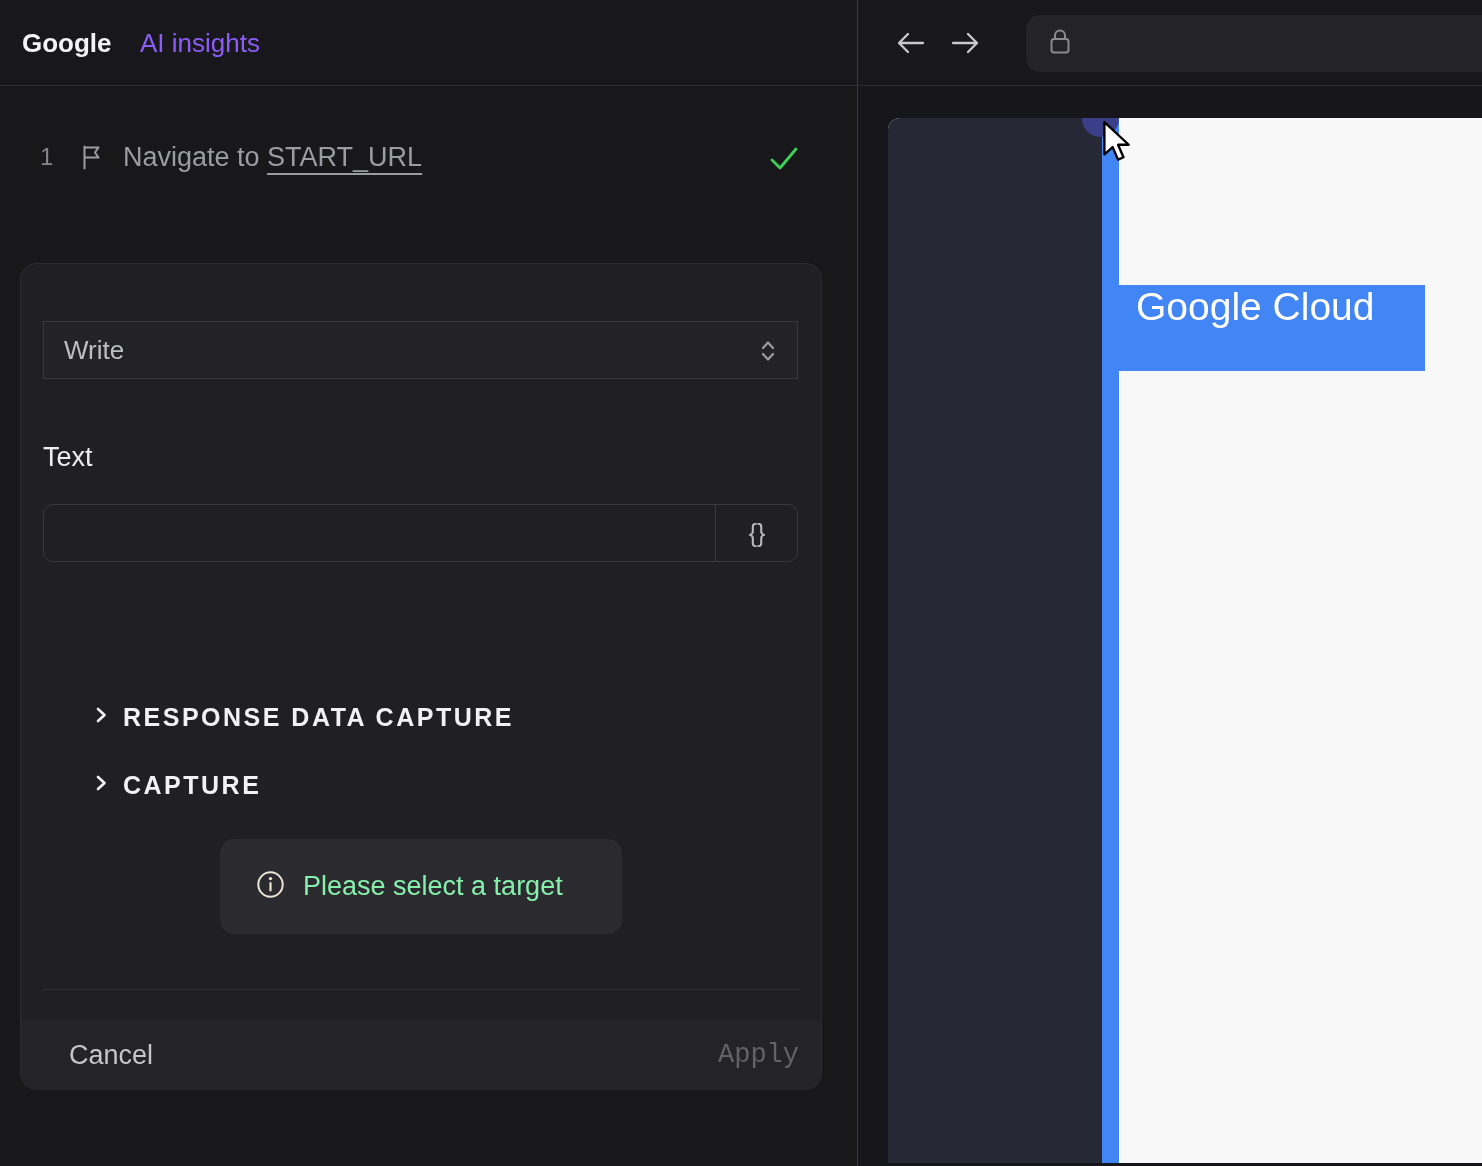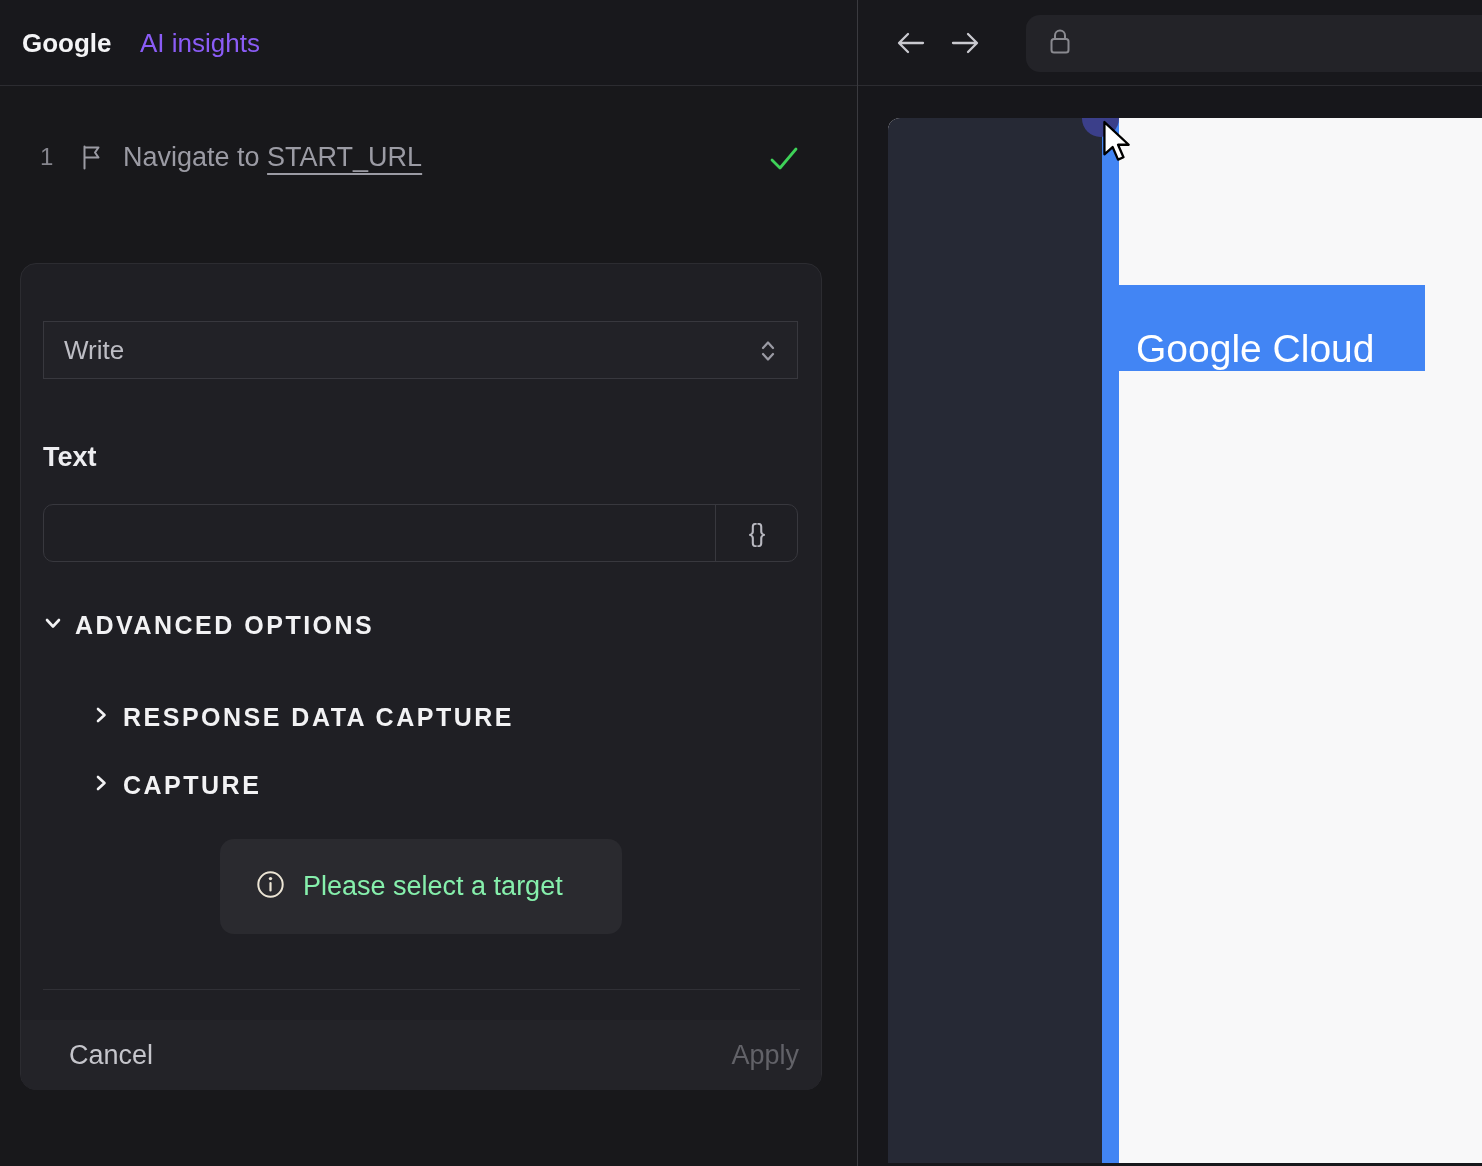--- a/index.html
+++ b/index.html
@@ -43,21 +43,21 @@
     position:absolute; left:22px; top:57px; width:755px; height:58px;
     background:#222227; border:1px solid #38383e; border-radius:0; cursor:pointer;
   }
   .select-field .value {
     position:absolute; left:20px; top:0; height:56px; line-height:56px;
     font-size:26px; color:#bdbdc4;
   }
   .select-field .chev { position:absolute; right:20px; top:17px; }
 
   .field-label {
-    position:absolute; left:22px; top:178px; font-size:27px; font-weight:700; color:#eeeef1;
+    position:absolute; left:22px; top:178px; font-size:27px; font-weight:400; color:#eeeef1;
   }
 
   .text-input-wrap {
     position:absolute; left:22px; top:240px; width:755px; height:58px;
     background:#1f1f24; border:1px solid #38383e; border-radius:10px;
   }
   .text-input {
     position:absolute; left:0; top:0; width:670px; height:56px;
     background:transparent; border:none; outline:none; color:#e8e8ec;
     font-size:26px; padding:0 16px; font-family:"Liberation Sans", sans-serif;
@@ -86,21 +86,21 @@
   .card-footer {
     position:absolute; left:0; top:756px; width:800px; height:70px;
     background:#232328; border-radius:0 0 15px 15px;
   }
   .btn-cancel {
     position:absolute; left:20px; top:0; height:70px; line-height:70px;
     font-size:27px; color:#c5c5cb; cursor:pointer;margin-left:28px;
   }
   .btn-apply {
     position:absolute; right:22px; top:0; height:70px; line-height:70px;
-    font-size:27px; color:#626268; cursor:default;
+    font-size:27px; color:#626268; cursor:default;font-family:Liberation Mono, monospace;
   }
 
   
   .right-panel { position:absolute; left:858px; top:86px; width:624px; height:1080px; background:#17171b; }
 
   .nav-btn { position:absolute; top:26px; width:36px; height:34px; cursor:pointer; z-index:7; }
   .nav-back { left:892px; }
   .nav-fwd  { left:948px; }
 
   .address-bar {
@@ -111,21 +111,21 @@
 
   .preview {
     position:absolute; left:30px; top:32px; width:594px; height:1045px;
     background:#f8f8f9; border-radius:12px 0 0 0; overflow:hidden;
   }
   .pv-sidebar { position:absolute; left:0; top:0; width:214px; height:100%; background:#262935; }
   .pv-stripe  { position:absolute; left:214px; top:0; width:17px; height:100%; }
   .pv-dot     { position:absolute; left:194px; top:-18px; width:37px; height:37px; border-radius:50%; }
   .pv-band {
     position:absolute; left:231px; top:167px; width:306px; height:86px;
-    display:flex; align-items:flex-end; padding-left:17px;
+    display:flex; align-items:flex-start; padding-left:17px;
   }
   .pv-band .brand { font-size:39px; font-weight:500; color:#ffffff; white-space:nowrap; }
   .pv-cursor { position:absolute; left:212px; top:2px; z-index:9; }
 </style>
 </head>
 <body>
 
 <div class="header">
   <div class="tab tab-steps">Google</div>
   <div class="tab tab-ai">AI insights</div>
@@ -184,28 +184,20 @@
     </div>
 
     <div class="field-label">Text</div>
 
     <div class="text-input-wrap">
       <input class="text-input" type="text" value="" style="">
       <div class="token-divider"></div>
       <div class="token-btn">{}</div>
     </div>
 
-    <div class="disclosure adv-row">
-      <span>
-        <svg width="20" height="20" viewBox="0 0 20 20">
-            <path d="M4 7 L10 13.5 L16 7" fill="none" stroke="#f2f2f4" stroke-width="2.6" stroke-linecap="round" stroke-linejoin="round"></path>
-          </svg>
-      </span>
-      <span class="lbl">ADVANCED OPTIONS</span>
-    </div>
 
     <div class="disclosure resp-row">
       <span>
         <svg width="20" height="20" viewBox="0 0 20 20">
             <path d="M7 4 L13.5 10 L7 16" fill="none" stroke="#f2f2f4" stroke-width="2.6" stroke-linecap="round" stroke-linejoin="round"></path>
           </svg>
       </span>
       <span class="lbl">RESPONSE DATA CAPTURE</span>
     </div>
 

